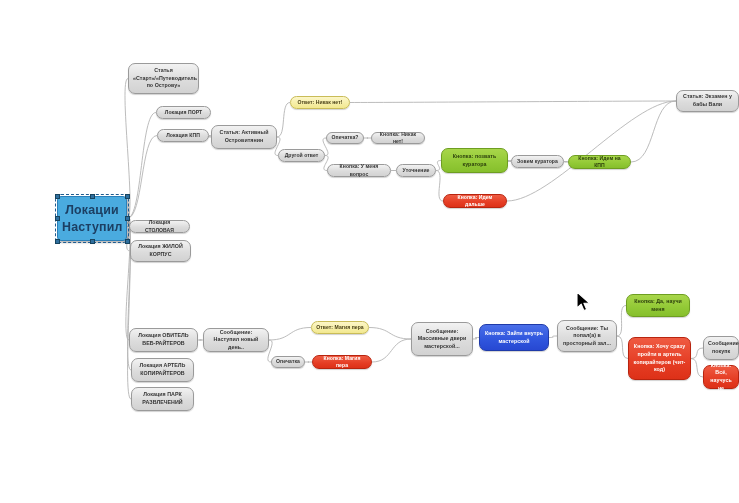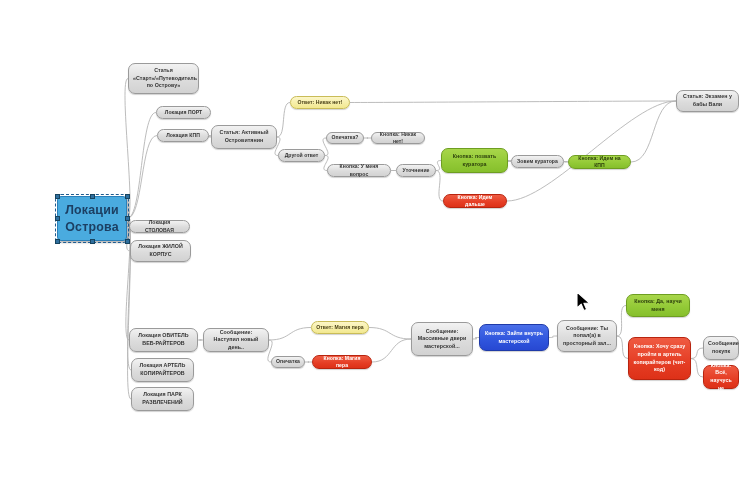--- a/index.html
+++ b/index.html
@@ -132,21 +132,21 @@
       <path d="M372,362 C393.45,362 389.55,339 411,339" fill="none" stroke="#b4b4b4" stroke-width="0.9"></path>
       <path d="M473,339 C483,339 469,337.5 479,337.5" fill="none" stroke="#b4b4b4" stroke-width="0.9"></path>
       <path d="M549,337.5 C559,337.5 547,336 557,336" fill="none" stroke="#b4b4b4" stroke-width="0.9"></path>
       <path d="M617,336 C627,336 616,305.5 626,305.5" fill="none" stroke="#b4b4b4" stroke-width="0.9"></path>
       <path d="M617,336 C627,336 618,358.5 628,358.5" fill="none" stroke="#b4b4b4" stroke-width="0.9"></path>
       <path d="M691,358.5 C701,358.5 693,348 703,348" fill="none" stroke="#b4b4b4" stroke-width="0.9"></path>
       <path d="M691,358.5 C701,358.5 693,377 703,377" fill="none" stroke="#b4b4b4" stroke-width="0.9"></path>
     </svg>
   <div id="node-layer">
       <div class="node root selected" style="left: 57px; top: 196px; width: 70px; height: 45px;">
-        <span class="txt">Локации Острова</span>
+        <span class="txt">Локации Наступил</span>
       </div>
       <div class="node big" style="left: 128px; top: 63px; width: 71px; height: 31px;">
         <span class="txt">Статья «Старт»/«Путеводитель по Острову»</span>
       </div>
       <div class="node" style="left: 156px; top: 106px; width: 55px; height: 13px;">
         <span class="txt">Локация ПОРТ</span>
       </div>
       <div class="node" style="left: 157px; top: 129px; width: 52px; height: 13px;">
         <span class="txt">Локация КПП</span>
       </div>

